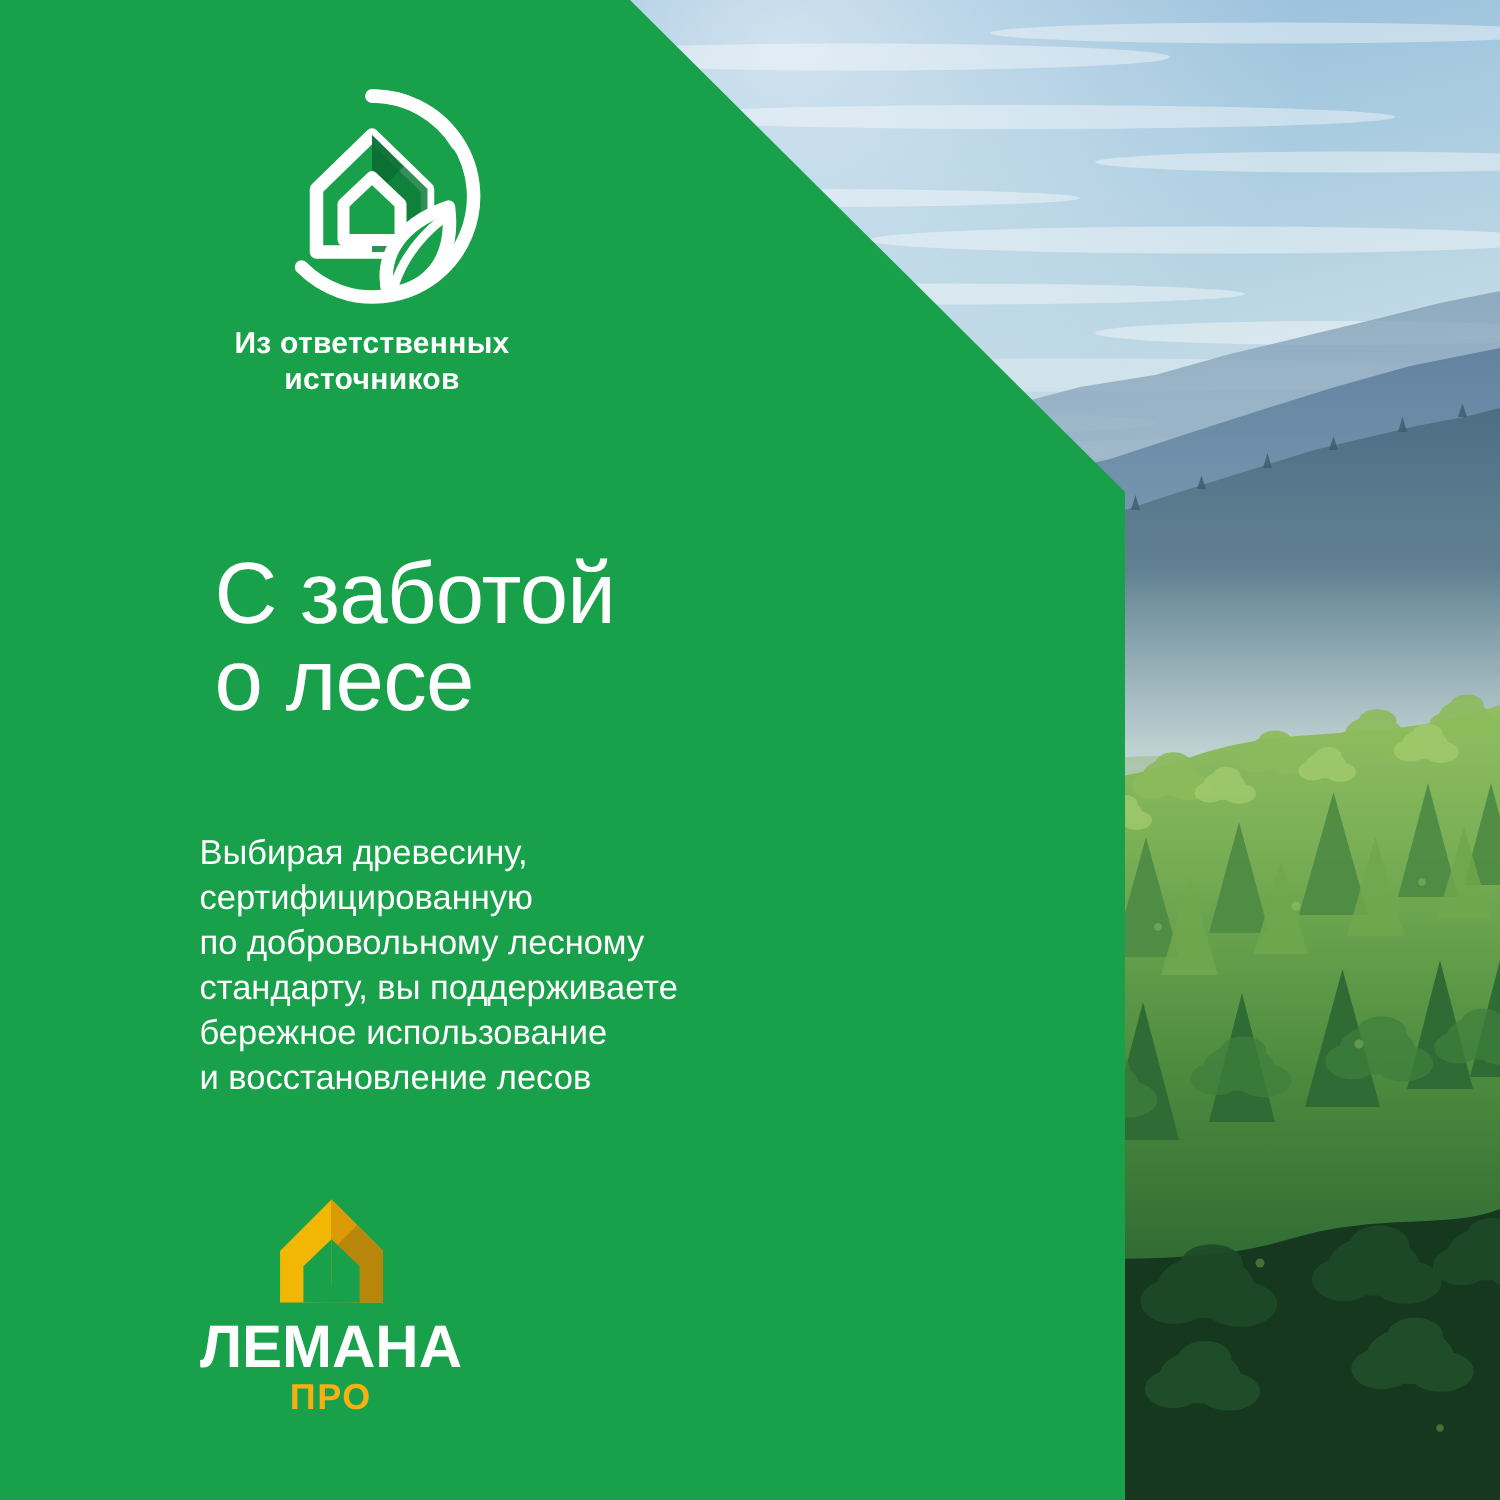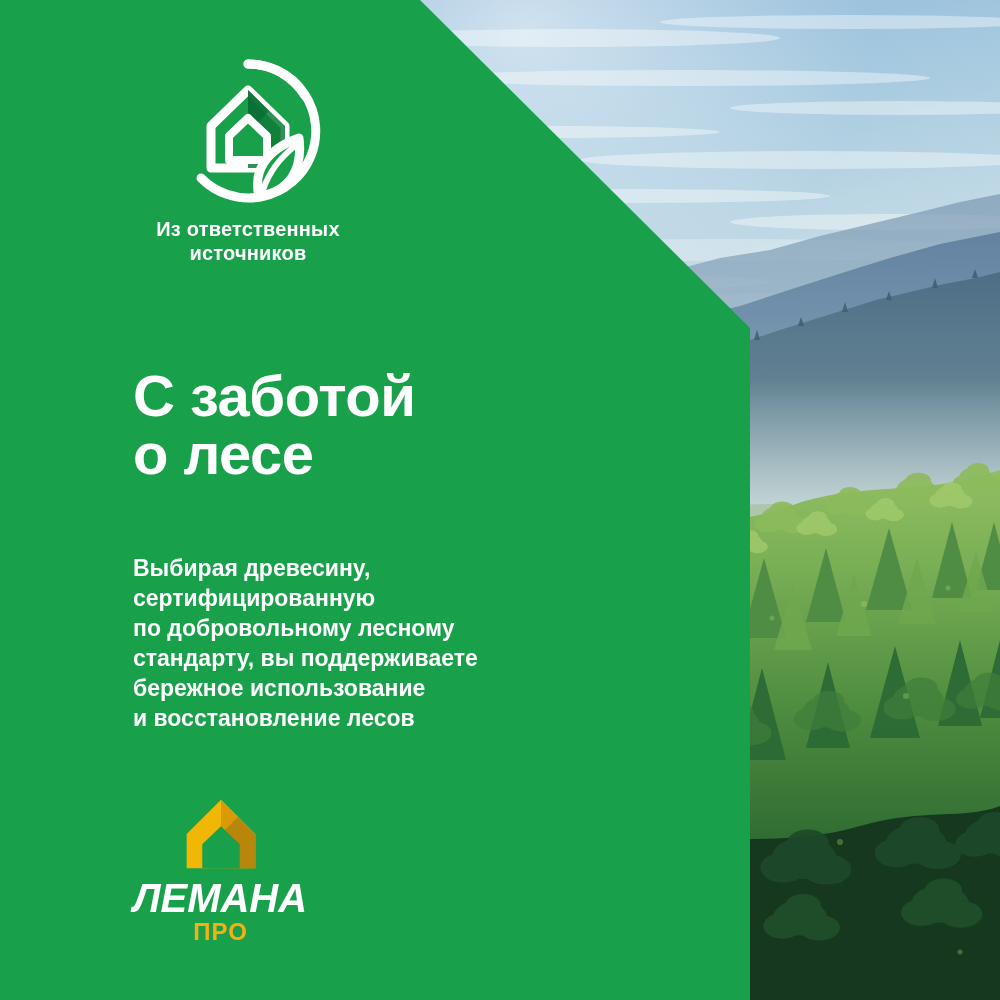--- a/index.html
+++ b/index.html
@@ -61,65 +61,64 @@
     color: #ffffff;
     font-size: 20px;
     font-weight: bold;
     line-height: 1.18;
     letter-spacing: 0.2px;
   }
 
   
   .headline {
     position: absolute;
-    left: 133px;
+    left: 143px;
     top: 328px;
     width: 560px;
     color: #ffffff;
     font-size: 58px;
-    font-weight: bold;
+    font-weight: normal;
     line-height: 1.0;
     letter-spacing: -0.5px;
     white-space: pre-line;
   }
 
   
   .bodycopy {
     position: absolute;
     left: 133px;
     top: 530px;
     width: 600px;
     color: #ffffff;
     font-size: 23px;
-    font-weight: bold;
+    font-weight: normal;
     line-height: 30px;
     white-space: pre-line;
   }
 
   
   .brand {
     position: absolute;
     left: 133px;
     top: 795px;
     width: 175px;
   }
   .brand-house {
     width: 78px;
     height: 78px;
     display: block;
     margin: 0 auto 6px auto;
   }
   .brand-name {
-    text-align: left;
+    text-align: right;
     color: #ffffff;
     font-size: 40px;
     font-weight: bold;
     letter-spacing: 0px;
     line-height: 0.95;
-    font-style: italic;
   }
   .brand-sub {
     text-align: center;
     color: #F5B014;
     font-size: 24px;
     font-weight: bold;
     letter-spacing: 1px;
     line-height: 1.05;
     margin-top: 2px;
   }

